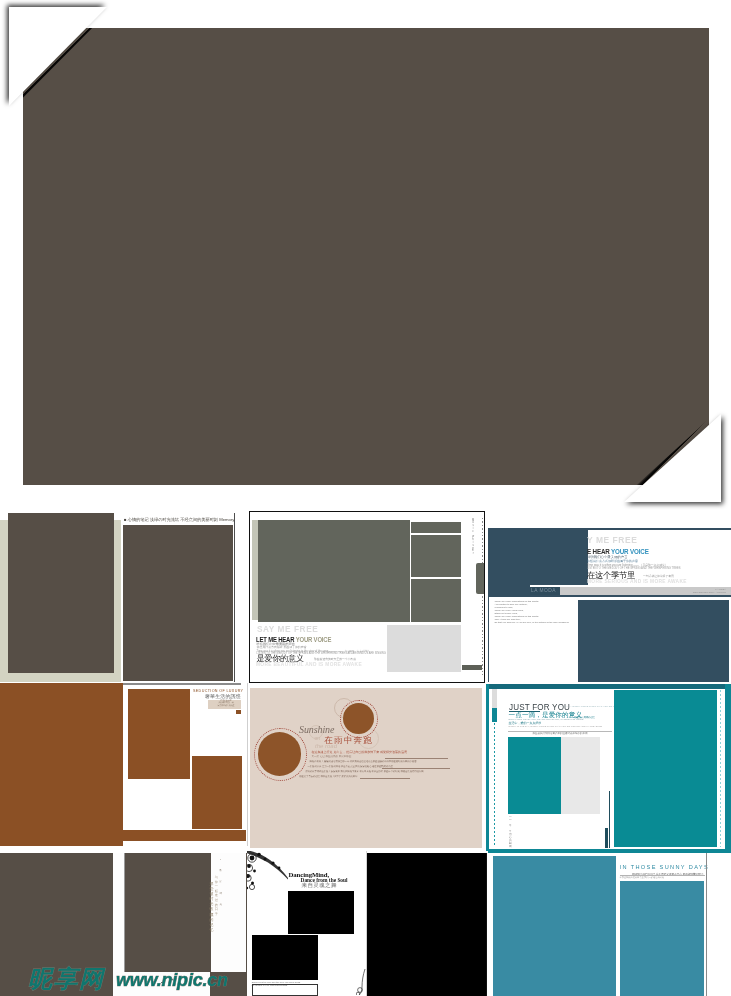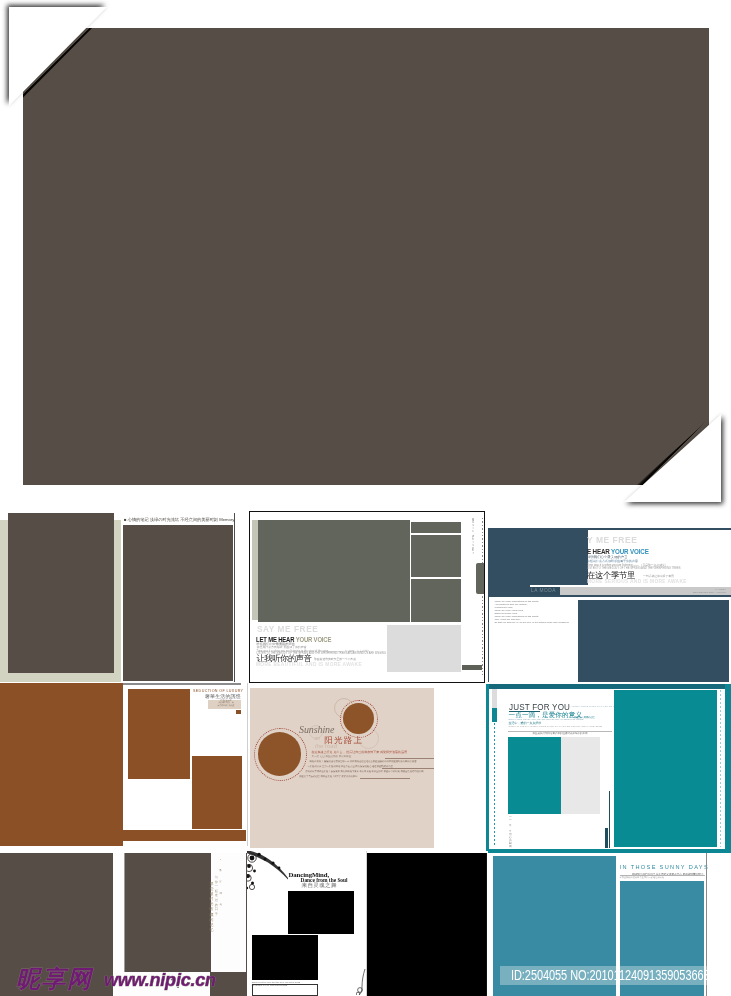--- a/index.html
+++ b/index.html
@@ -33,21 +33,21 @@
   .vt{position:absolute;display:flex;flex-direction:column;align-items:center;font-family:"Liberation Sans",sans-serif;}
   .vt span{display:block;}
   .ghost{font-weight:bold;}
 
   
   #idbar{position:absolute;left:500px;top:966px;width:221px;height:19px;
      background:rgba(255,255,255,.32);color:#fff;z-index:45;}
   #idbar span{display:block;position:absolute;left:11px;top:0;font-size:14.3px;line-height:19px;
      white-space:nowrap;letter-spacing:-.1px;transform:scaleX(.77);transform-origin:0 0;}
   
-  #watermark{position:absolute;left:16px;top:963px;color:#701a75;white-space:nowrap;z-index:40;
+  #watermark{position:absolute;left:28px;top:963px;color:#0f766e;white-space:nowrap;z-index:40;
      -webkit-text-stroke:.7px #7d7469;paint-order:stroke fill;}
   #watermark .cn{font-family:"DejaVu Sans",sans-serif;font-size:24px;font-weight:bold;font-style:italic;letter-spacing:1.5px;vertical-align:-1px;}
   #watermark .url{font-size:18px;font-weight:bold;font-style:italic;letter-spacing:-.2px;margin-left:7px;}
 </style>
 </head>
 <body>
 
 <div class="page">
 
   <div id="main-preview">
@@ -84,21 +84,21 @@
       <div class="r" style="left:161px;top:66.6px;width:50px;height:43.5px;background:#62655c;"></div>
       <div class="r" style="left:137px;top:112.7px;width:74px;height:47px;background:#dcdcdc;"></div>
       <div class="t ghost" style="left:6.6px;top:112.4px;font-size:9.0px;letter-spacing:.6px;color:#dcdcdc;transform:scaleX(.92);transform-origin:0 0;white-space:nowrap;">SAY ME FREE</div>
       <div class="t" style="left:6.4px;top:122.6px;font-size:7.4px;letter-spacing:-.2px;white-space:nowrap;transform:scaleX(.80);transform-origin:0 0;">
         <span style="color:#1c1c1c;font-weight:bold;">LET ME HEAR </span><span style="color:#9e9c84;font-weight:bold;">YOUR VOICE</span>
       </div>
       <div class="t" style="left:6.6px;top:129.5px;font-size:3.2px;color:#6b6b6b;white-space:nowrap;">聆听我们心中最美丽的声音</div>
       <div class="t" style="left:6.6px;top:133px;font-size:2.9px;color:#8d8d8d;white-space:nowrap;">你想用什么方式倾听 那些属于你的声音</div>
       <div class="t" style="left:6.6px;top:136.5px;font-size:2.7px;color:#9a9a9a;white-space:nowrap;">Time was it is when you are listening to the story of the song ————— 《只是那一点点感觉》</div>
       <div class="t" style="left:6.6px;top:139.8px;font-size:2.6px;color:#9a9a9a;white-space:nowrap;">LISTEN TO THE MELODY OF THE SPRING AND THE WHISPERING TREES ALL AROUND US ARE SINGING</div>
-      <div class="t" style="left:6.4px;top:141.2px;font-size:8.2px;color:#242424;white-space:nowrap;letter-spacing:-.3px;">让我听你的声音</div>
+      <div class="t" style="left:6.4px;top:141.2px;font-size:8.2px;color:#242424;white-space:nowrap;letter-spacing:-.3px;">是爱你的意义</div>
       <div class="t" style="left:64px;top:145px;font-size:2.8px;color:#8d8d8d;white-space:nowrap;">那些被遗忘的时光里的一个小角落</div>
       <div class="t ghost" style="left:6.4px;top:149.3px;font-size:5.6px;letter-spacing:.4px;color:#e1e1e1;white-space:nowrap;transform:scaleX(.86);transform-origin:0 0;">MORE BEAUTIFUL AND IS MORE AWAKE</div>
       <div class="vt" style="left:222px;top:7.7px;font-size:2.6px;line-height:2.8px;color:#6f6f6f;">
           <span>M</span>
           <span>u</span>
           <span>s</span>
           <span>i</span>
           <span>c</span>
           <span>&nbsp;</span>
           <span>w</span>
@@ -154,32 +154,32 @@
       <div class="r" style="left:208px;top:17px;width:33px;height:9px;background:#ded0c2;"></div>
       <div class="t" style="left:212px;top:15.8px;font-size:1.9px;line-height:2.6px;color:#7d6a5a;width:28px;white-space:pre-line;text-align:center;">在这个季节里
 我们都在寻找一种
 属于自己的生活态度</div>
       <div class="r" style="left:236px;top:27px;width:4.5px;height:3.5px;background:#8b5025;"></div>
       <div class="r" style="left:191.5px;top:72.5px;width:50px;height:73.5px;background:#8b5025;"></div>
       <div class="r" style="left:122.5px;top:147.3px;width:123.5px;height:10.5px;background:#8b5025;"></div>
       <div class="r" style="left:246.5px;top:0;width:1px;height:163px;background:#cfcfcf;"></div>
     </div>
 
-    <div class="thumb" style="left:250px;top:688px;width:184px;height:160px;background:#e0d2c7;">
+    <div class="thumb" style="left:250px;top:688px;width:232px;height:160px;background:#e0d2c7;">
       <div class="r" style="left:59px;top:37px;width:12px;height:12px;border:.7px solid #d4c3b6;border-radius:50%;"></div>
       <div class="r" style="left:84px;top:10px;width:18px;height:18px;border:.7px solid #cdb9ab;border-radius:50%;"></div>
       <div class="r" style="left:108px;top:40px;width:19px;height:19px;border:.7px solid #d4c3b6;border-radius:50%;"></div>
       <div class="r" style="left:4px;top:40px;width:51px;height:51px;border:1.1px dotted #a0473a;border-radius:50%;"></div>
       <div class="r" style="left:7.8px;top:44px;width:43.5px;height:43.5px;background:#8d5429;border-radius:50%;"></div>
       <div class="r" style="left:90px;top:12px;width:36px;height:36px;border:1.2px dotted #a0473a;border-radius:50%;"></div>
       <div class="r" style="left:93px;top:15px;width:31px;height:31px;background:#8d5429;border-radius:50%;"></div>
       <div class="t" style="left:49px;top:35.5px;font-size:10px;font-family:'Liberation Serif',serif;font-style:italic;color:#7d6e64;white-space:nowrap;letter-spacing:-.1px;">Sunshine</div>
       <div class="t" style="left:64.5px;top:46.5px;font-size:5px;color:#cbb7a9;white-space:nowrap;">on</div>
       <div class="t" style="left:65px;top:55px;font-size:6px;color:#cbb7a9;white-space:nowrap;font-style:italic;">the road</div>
-      <div class="t" style="left:74.2px;top:46.5px;font-size:8.6px;letter-spacing:1.2px;color:#a8503c;white-space:nowrap;">阳光路上</div>
+      <div class="t" style="left:74.2px;top:46.5px;font-size:8.6px;letter-spacing:1.2px;color:#a8503c;white-space:nowrap;">在雨中奔跑</div>
       <div class="t" style="left:61.6px;top:62.2px;font-size:3px;color:#a8503c;white-space:nowrap;">在这条路上行走 走出去， 然后让自己的脚步慢下来  感受阳光洒落的温度</div>
       <div class="t" style="left:61.6px;top:67px;font-size:2.5px;color:#8d7264;white-space:nowrap;">又一次 走过 那些熟悉的 风景和那些</div>
       <div class="t" style="left:59.5px;top:72.3px;font-size:2.3px;color:#7d6558;white-space:nowrap;">阳光洒在身上 暖暖的感觉就像是那一年 你在我身边轻轻地说着那些温暖的话语和那些被时光收藏的小秘密</div>
       <div class="t" style="left:57.5px;top:76.8px;font-size:2.3px;color:#7d6558;white-space:nowrap;">一条路的尽头 是另一条路的开始 在这个夏天里 我们慢慢地走着 走过那些熟悉的街道</div>
       <div class="t" style="left:55.4px;top:82px;font-size:2.3px;color:#7d6558;white-space:nowrap;">所有的故事都在这条路上慢慢展开 我们在阳光下微笑 在雨中奔跑 在风里歌唱 那些年少的时光 都被这条路悄悄地收藏</div>
       <div class="t" style="left:49.2px;top:86.7px;font-size:2.3px;color:#7d6558;white-space:nowrap;">那些关于青春的记忆 都在这条路上留下了深深浅浅的脚印</div>
       <div class="r" style="left:135px;top:70px;width:63px;height:.5px;background:#9b8274;"></div>
       <div class="r" style="left:132px;top:80px;width:68px;height:.5px;background:#9b8274;"></div>
       <div class="r" style="left:110px;top:89.5px;width:50px;height:.5px;background:#9b8274;"></div>
     </div>
@@ -317,16 +317,13 @@
       <div class="r" style="left:219.5px;top:0;width:.8px;height:143px;background:#8a8a8a;"></div>
       <div class="r" style="left:0;top:0;width:0.5px;height:143px;background:#111;"></div>
     </div>
 
   </div>
 
   <div id="watermark">
     <span class="cn">昵享网</span>
     <span class="url">www.nipic.cn</span>
   </div>
-  <div id="idbar">
-      <span>ID:2504055 NO:20101124091359053663</span>
-    </div>
 </div>
 
 </body></html>

